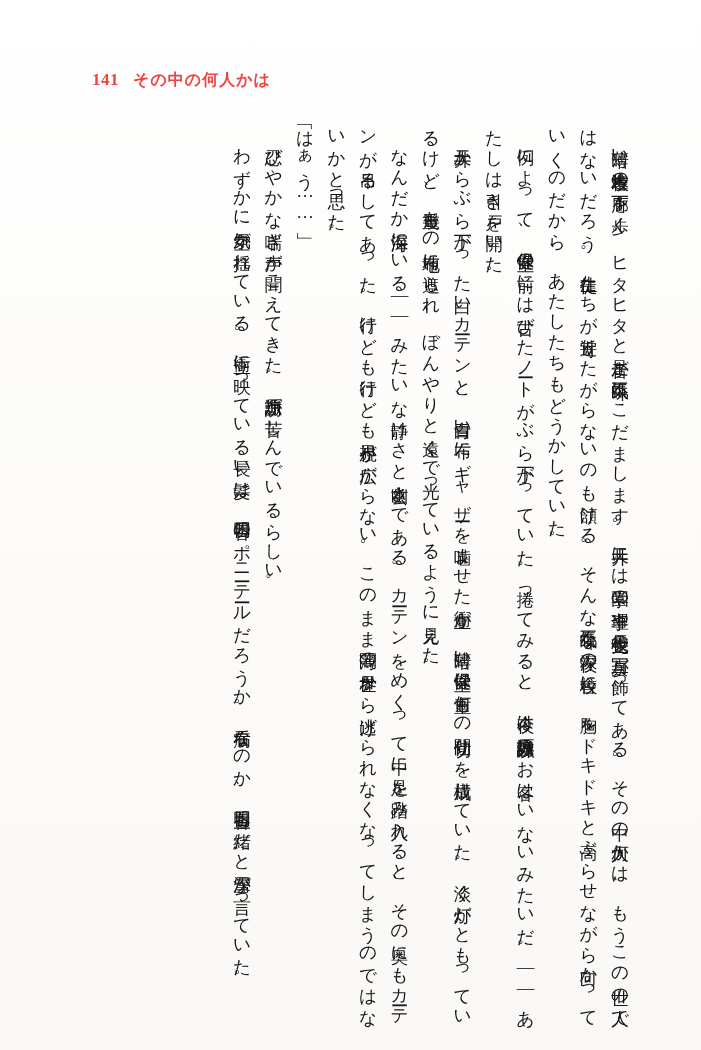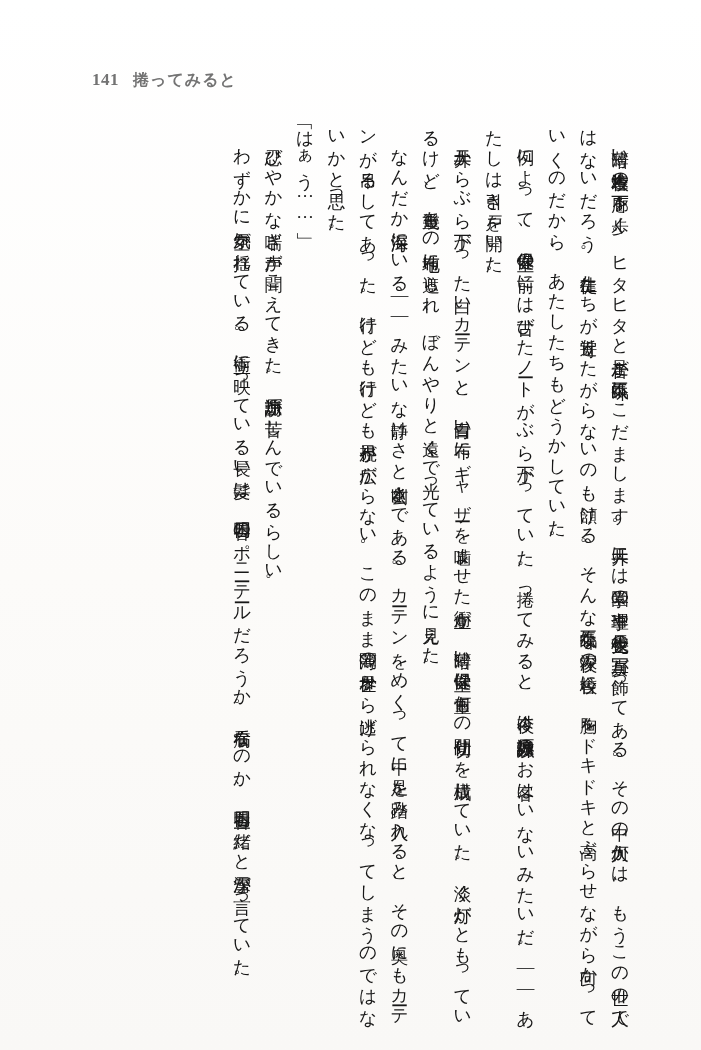--- a/index.html
+++ b/index.html
@@ -33,21 +33,21 @@
     position: absolute;
     top: 70px;
     left: 92px;
     display: flex;
     align-items: baseline;
     gap: 14px;
     font-family: "Liberation Serif", "DejaVu Serif", serif;
     font-weight: bold;
     font-size: 17px;
     letter-spacing: 0.5px;
-    color: #737373;
+    color: #ef4444;
   }
   .header .folio {
     font-size: 17px;
     font-weight: bold;
   }
   .header .running-title {
     font-size: 16px;
     font-weight: bold;
     letter-spacing: 1px;
   }
@@ -77,21 +77,21 @@
     text-indent: 0;
   }
 </style>
 </head>
 <body>
 
 <div class="page">
 
   <div class="header">
     <span class="folio">141</span>
-    <span class="running-title">捲ってみると</span>
+    <span class="running-title">その中の何人かは</span>
   </div>
 
   <div class="body-text">
     <p>薄暗い木造校舎の廊下を歩く。ヒタヒタと足音が不気味にこだまします。天井には学園の理事や校長先生の写真が飾ってある。その中の何人かは、もうこの世の人ではないだろう。生徒たちが近寄りたがらないのも頷ける。そんな不気味な深夜の校舎に、胸をドキドキと高ぶらせながら向かっていくのだから、あたしたちもどうかしていた。</p>
     <p>例によって、保健室の前には古びたノートがぶら下がっていた。捲ってみると、今夜は諏訪原以外のお客はいないみたいだ。――あたしは引き戸を開いた。</p>
     <p>天井からぶら下がった白いカーテンと、青白い布にギャザーを噛ませた衝立が、薄暗い保健室に何重もの間仕切りを構成していた。淡く灯がともっているけど、幾重もの布地に遮られ、ぼんやりと遠くで光っているように見えた。</p>
     <p>なんだか深海にいる――みたいな静けさと幽玄さである。カーテンをめくって中に足を踏み入れると、その奥にもカーテンが吊るしてあった。行けども行けども視界が広がらない。このまま薄闇の世界から逃げられなくなってしまうのではないかと思った。</p>
     <p class="noindent">「はぁう……」</p>
     <p>忍びやかな喘ぎ声が聞こえてきた。諏訪原が苦しんでいるらしい。</p>
     <p>わずかに空気が揺れている。衝立に映っている長い髪は、明日香のポニーテールだろうか。看病なのか、明日香も一緒だと深雪が言っていた。</p>

